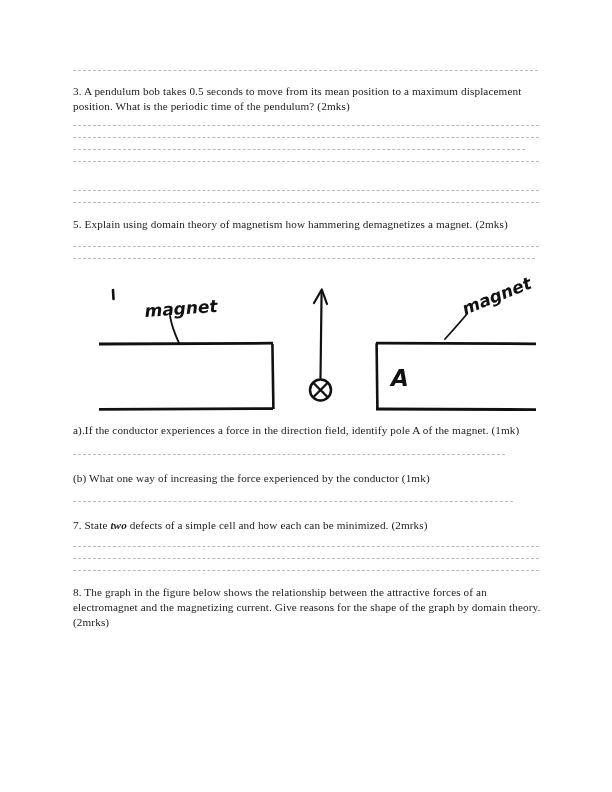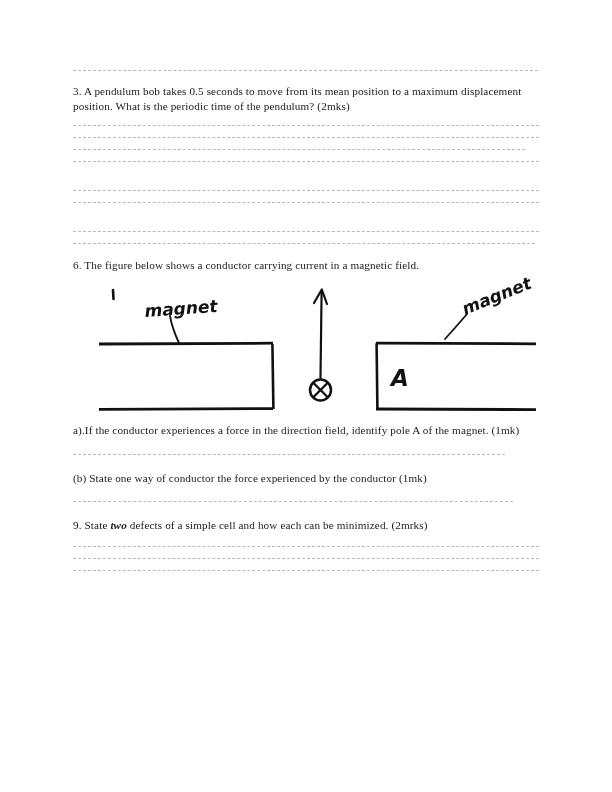--- a/index.html
+++ b/index.html
@@ -98,30 +98,30 @@
 
     <div class="sp-14"></div>
     <div class="rule-group">
       <div class="rule" style="width:466px"></div>
       <div class="sp-11"></div>
       <div class="rule" style="width:466px"></div>
     </div>
 
     <div class="sp-14"></div>
 
+    <p class="q">5. Explain using domain theory of magnetism how hammering demagnetizes a magnet. (2mks)</p>
     <div class="sp-14"></div>
     <div class="rule-group">
       <div class="rule" style="width:466px"></div>
       <div class="sp-11"></div>
       <div class="rule" style="width:462px"></div>
     </div>
 
     <div class="sp-14"></div>
 
-    <p class="q">6. The figure below shows a conductor carrying current in a magnetic field.</p>
 
     <div class="figure">
       <svg width="470" height="150" viewBox="0 0 470 150" xmlns="http://www.w3.org/2000/svg">
 
         <path d="M40 17 L40.5 26" stroke="#111" stroke-width="2.6" stroke-linecap="round"></path>
 
         <g>
           <path d="M26 71 L200 70.2" stroke="#111" stroke-width="2.8" stroke-linecap="butt" fill="none"></path>
           <path d="M199.4 71 L200.4 136" stroke="#111" stroke-width="2.6" stroke-linecap="butt" fill="none"></path>
           <path d="M26 136.4 L200 135.6" stroke="#111" stroke-width="2.8" stroke-linecap="butt" fill="none"></path>
@@ -157,35 +157,36 @@
     </div>
 
     <p class="q">a).If the conductor experiences a force in the direction field, identify pole A of the magnet. (1mk)</p>
     <div class="sp-16"></div>
     <div class="rule-group">
       <div class="rule" style="width:432px"></div>
     </div>
 
     <div class="sp-16"></div>
 
-    <p class="q">(b) State one way of conductor the force experienced by the conductor (1mk)</p>
+    <p class="q">(b) What one way of increasing the force experienced by the conductor (1mk)</p>
     <div class="sp-16"></div>
     <div class="rule-group">
       <div class="rule" style="width:440px"></div>
     </div>
 
     <div class="sp-16"></div>
 
-    <p class="q"><span>9. State </span><b>two</b><span> defects of a simple cell and how each can be minimized. (2mrks)</span></p>
+    <p class="q"><span>7. State </span><b>two</b><span> defects of a simple cell and how each can be minimized. (2mrks)</span></p>
     <div class="sp-13"></div>
     <div class="rule-group">
       <div class="rule" style="width:466px"></div>
       <div class="sp-11"></div>
       <div class="rule" style="width:466px"></div>
       <div class="sp-11"></div>
       <div class="rule" style="width:466px"></div>
     </div>
 
     <div class="sp-14"></div>
 
+    <p class="q">8. The graph in the figure below shows the relationship between the attractive forces of an electromagnet and the magnetizing current. Give reasons for the shape of the graph by domain theory. (2mrks)</p>
 
   </div>
 </div>
 
 </body></html>

